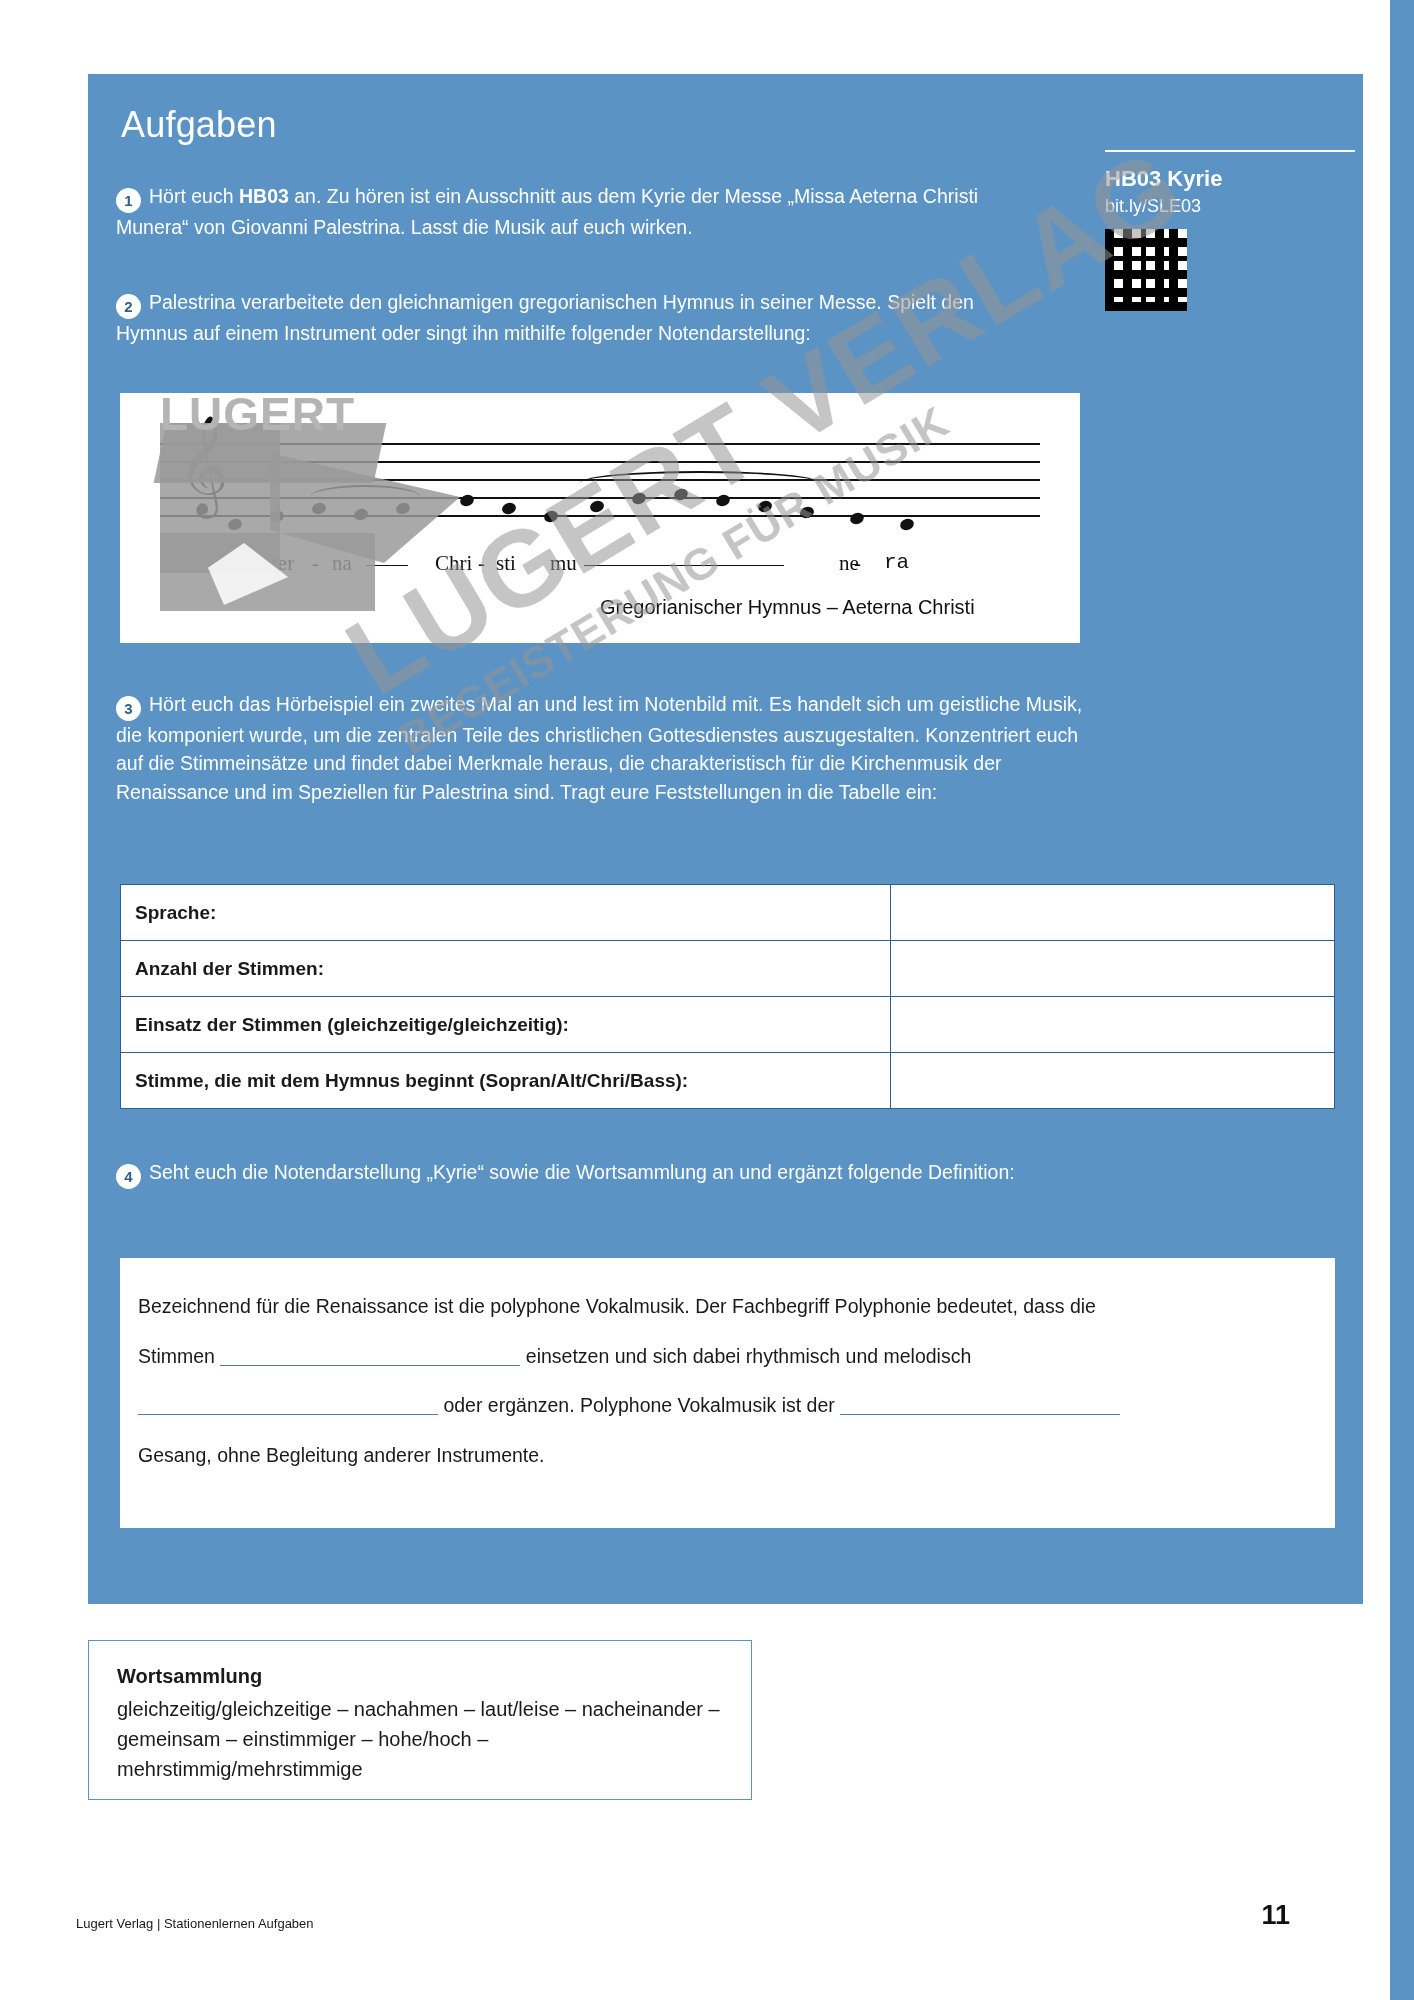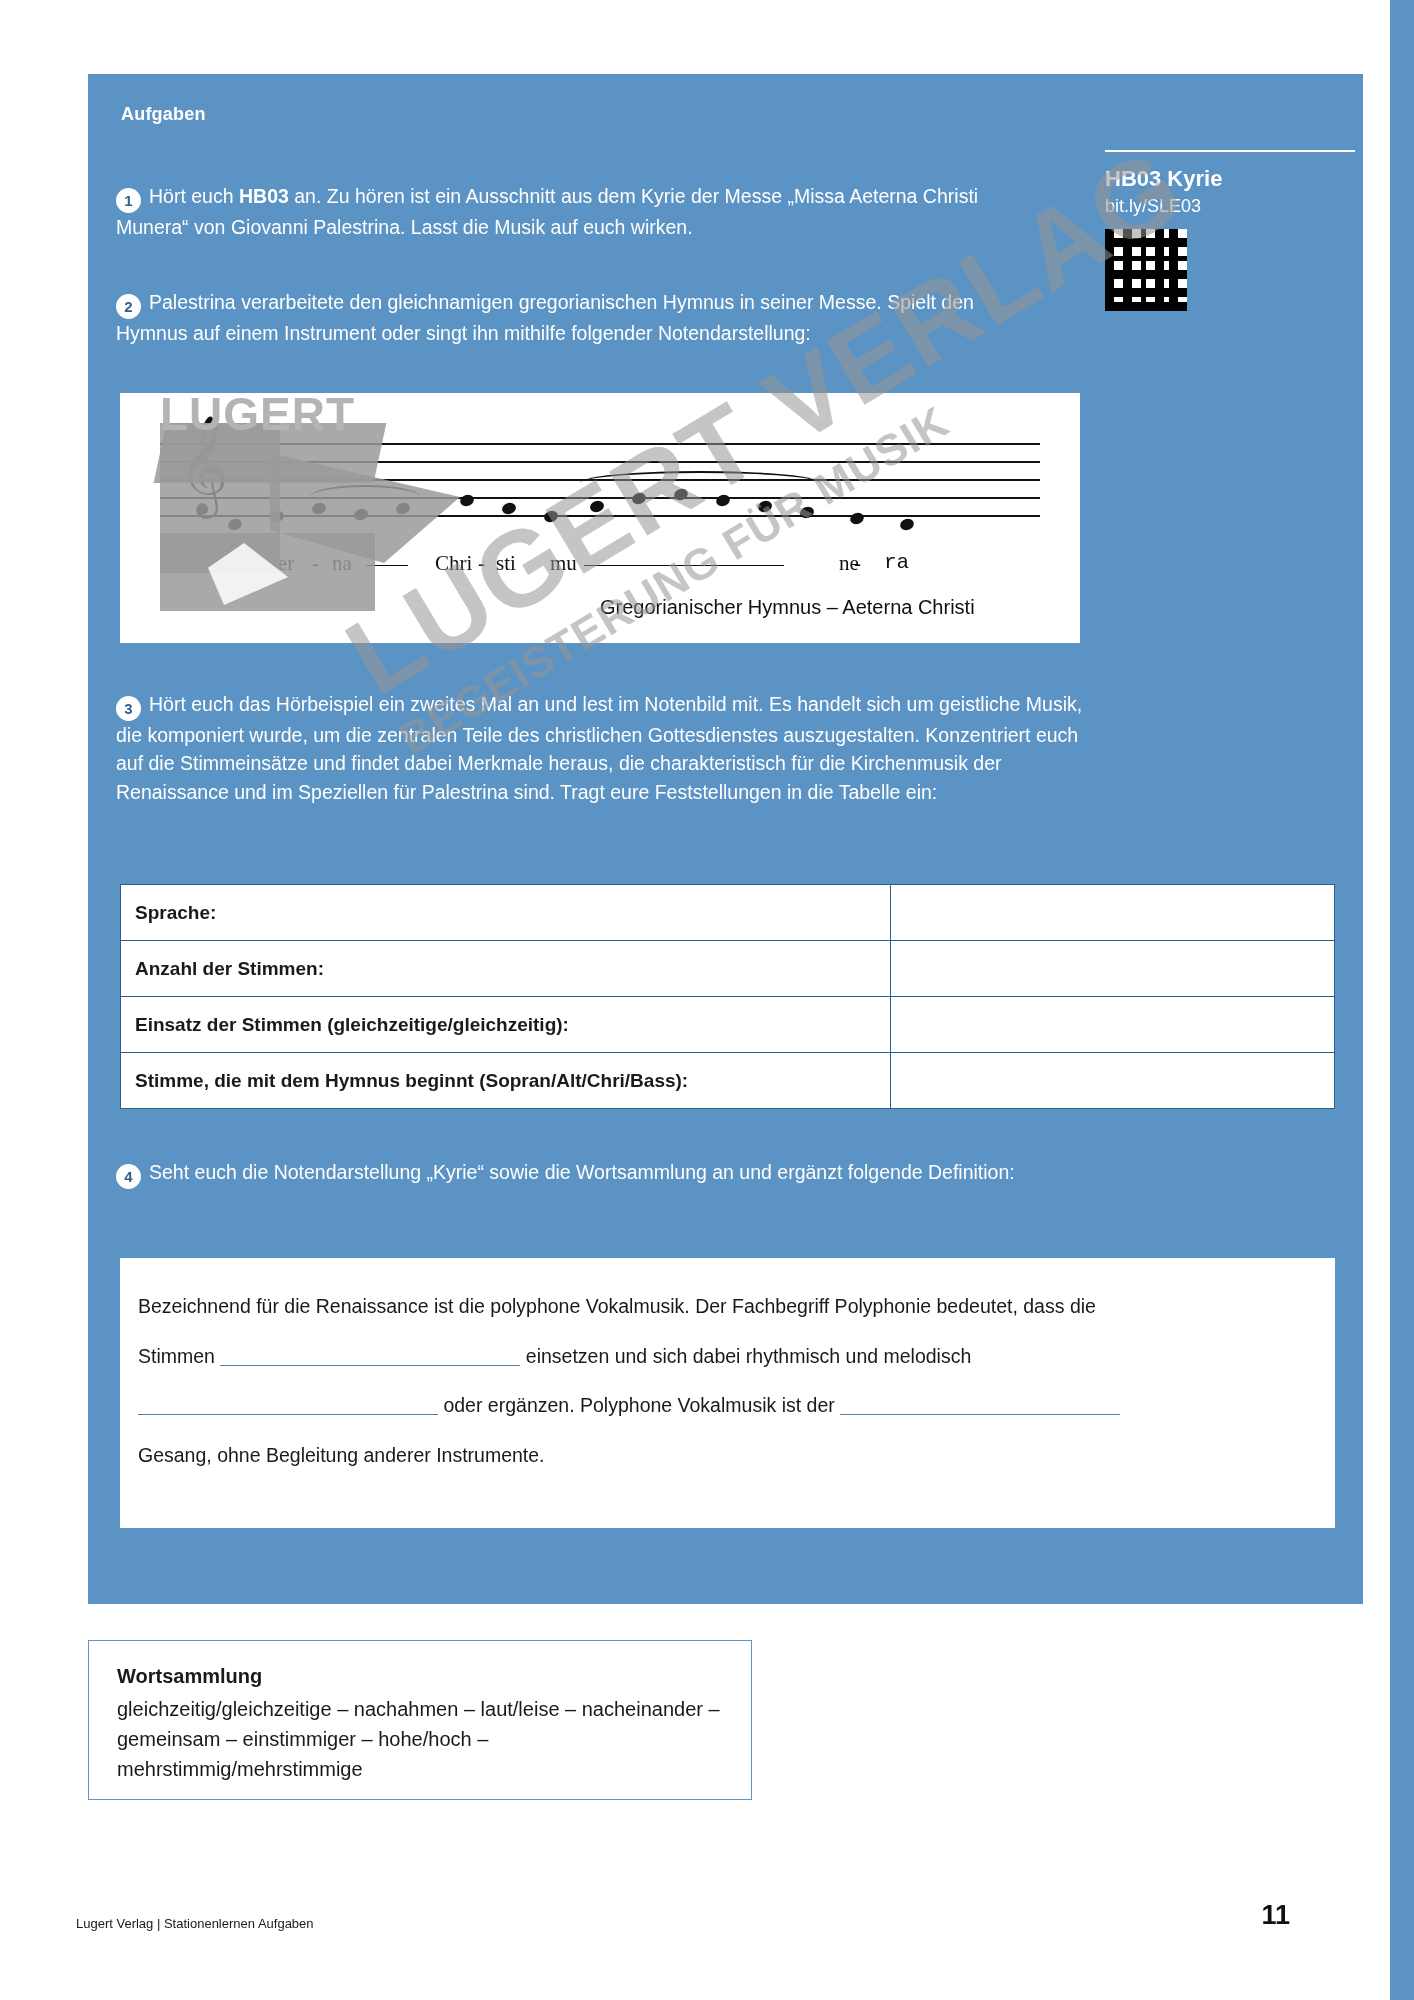--- a/index.html
+++ b/index.html
@@ -43,22 +43,22 @@
     height: 1530px;
     background: #5b93c4;
     box-sizing: border-box;
   }
 
   .panel-title {
     position: absolute;
     left: 33px;
     top: 30px;
     color: #ffffff;
-    font-size: 18px;
-    font-weight: bold;
+    font-size: 36px;
+    font-weight: normal;
     letter-spacing: 0.2px;
   }
 
   
   .task {
     position: absolute;
     color: #ffffff;
     font-size: 19.5px;
     line-height: 1.45;
   }

